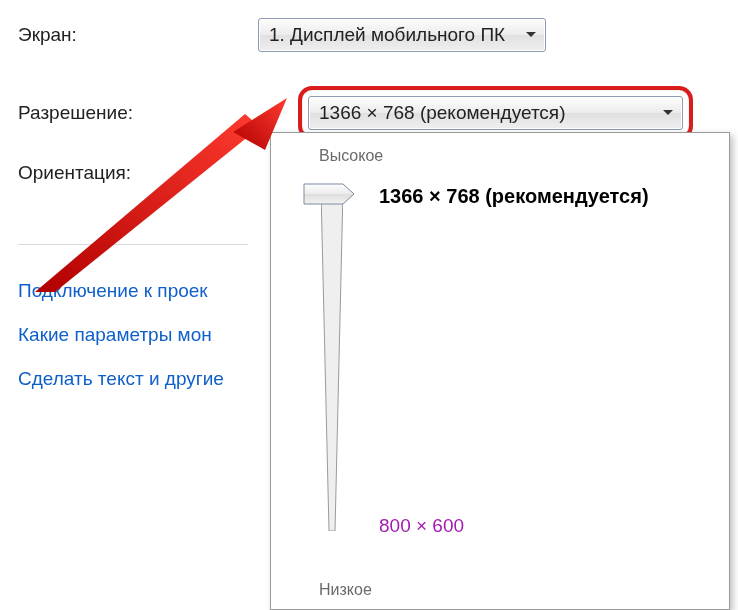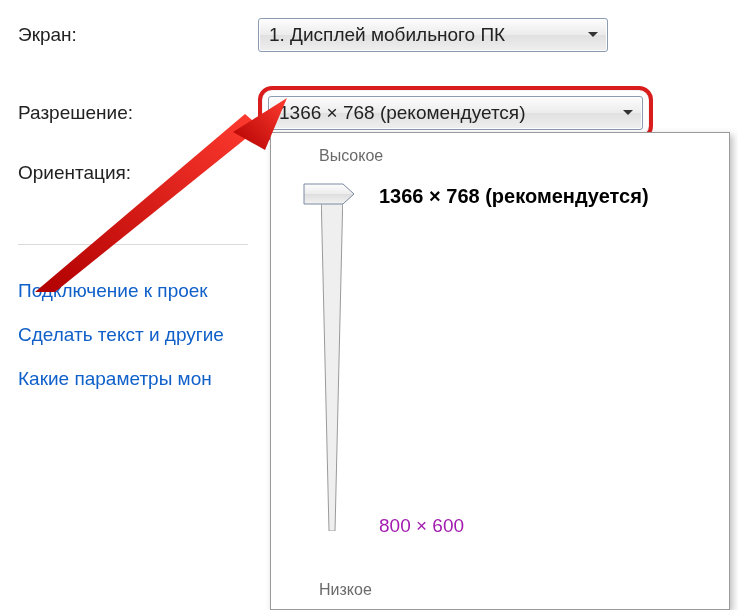--- a/index.html
+++ b/index.html
@@ -43,24 +43,24 @@
   .combo .arrow {
     position: absolute;
     right: 8px;
     top: 50%;
     transform: translateY(-50%);
   }
   .arrow svg { display:block; }
 
   
   #row-screen { top: 18px; }
-  #combo-screen { width: 350px; }
-
-  
-  #row-resolution { top: 86px; }
+  #combo-screen { width: 288px; }
+
+  
+  #row-resolution { top: 86px; gap: 40px; }
   #combo-resolution {
     width: 375px;
   }
   .highlight-wrap {
     position: relative;
     padding: 6px;
     border: 4px solid #d91c1c;
     border-radius: 14px;
     box-shadow: 0 0 0 1px rgba(0,0,0,0.05) inset;
   }
@@ -199,22 +199,22 @@
 </div>
 
 <div class="row" id="row-orientation">
   <div class="label">Ориентация:</div>
 </div>
 
 <div class="hr"></div>
 
 <div class="links">
   <a>Подключение к проек</a>
+  <a>Какие параметры мон</a>
   <a>Сделать текст и другие</a>
-  <a>Какие параметры мон</a>
 </div>
 
 <div class="flyout">
   <div class="scale-label">Высокое</div>
 
   <div class="slider-area">
     <div class="track">
       <svg width="22" height="340" viewBox="0 0 22 340">
         <path d="M0 0 L22 0 L14 340 L8 340 Z" fill="#efefef" stroke="#9a9a9a" stroke-width="1"></path>
       </svg>

